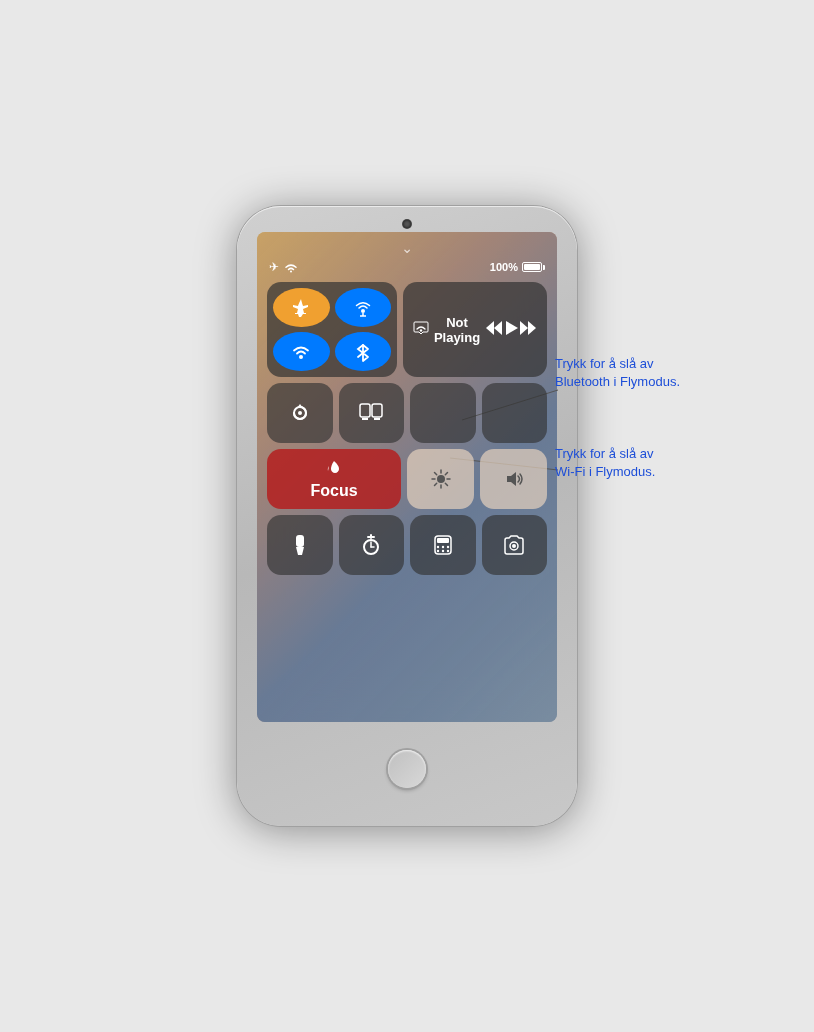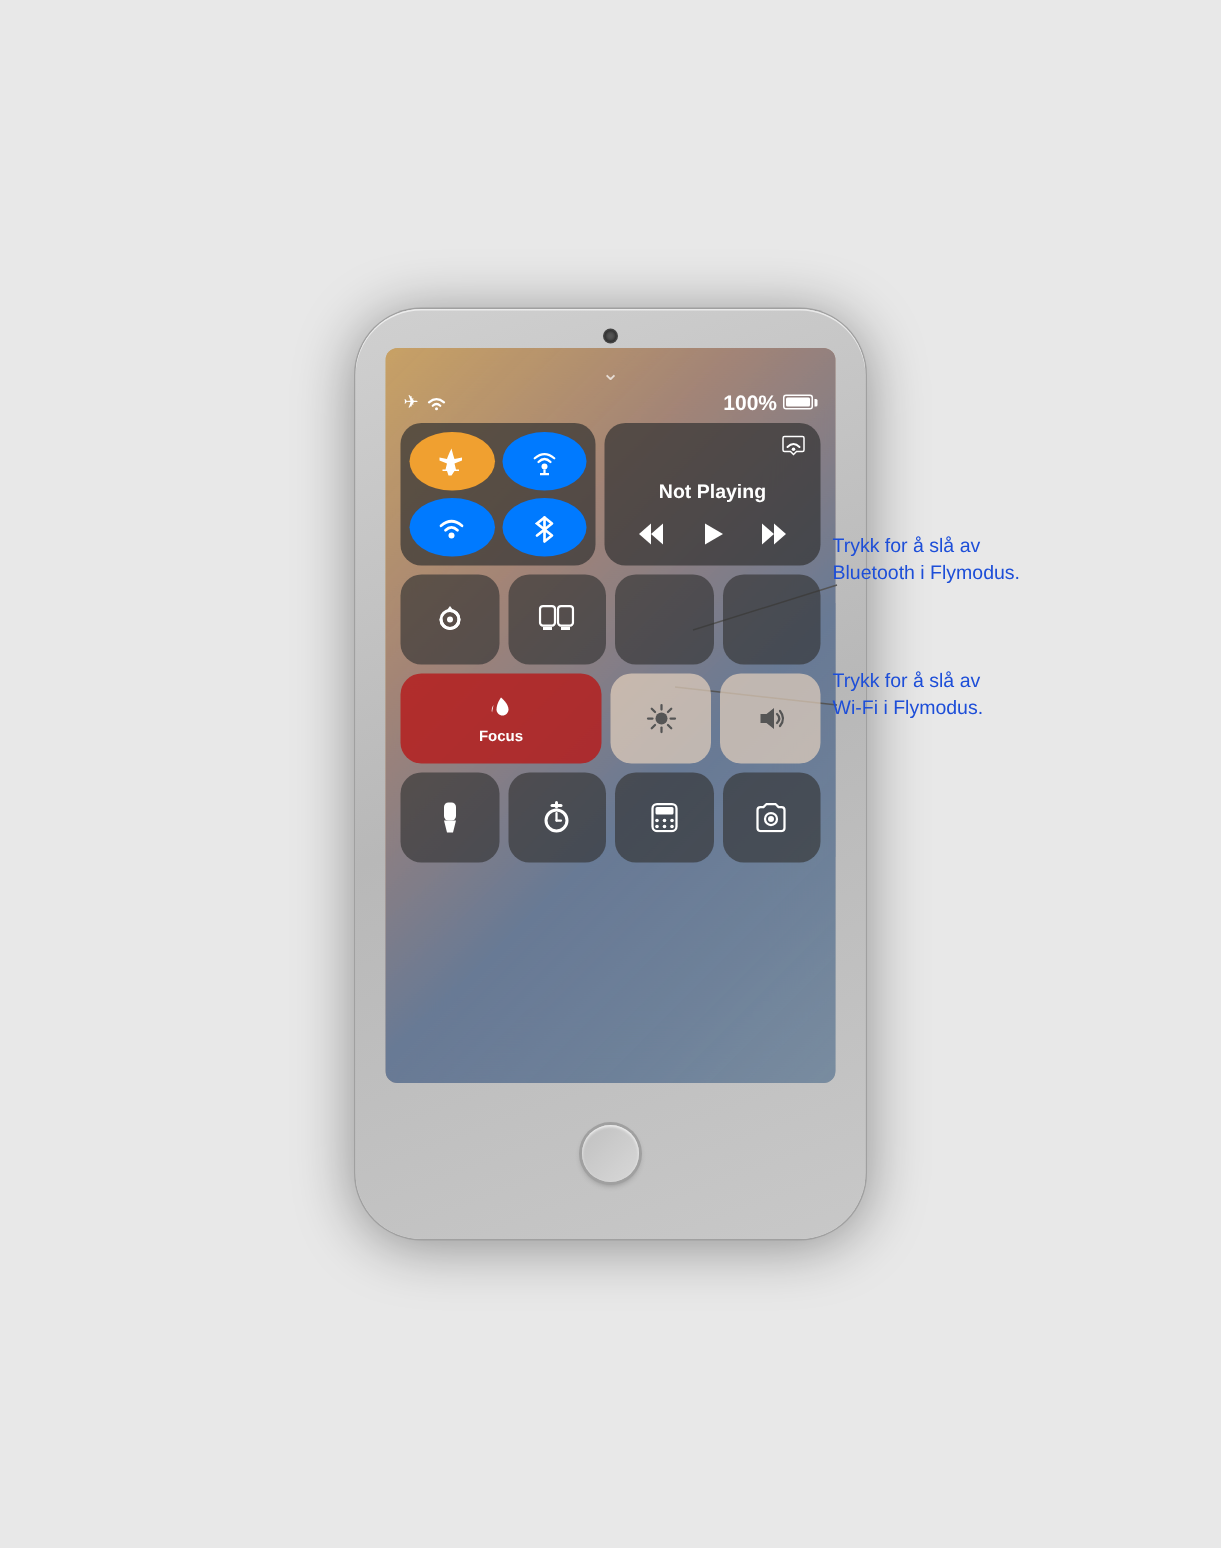--- a/index.html
+++ b/index.html
@@ -106,21 +106,21 @@
     }
     .status-icon {
       color: white;
       font-size: 12px;
     }
     .status-right {
       display: flex;
       align-items: center;
       gap: 4px;
       color: white;
-      font-size: 14px;
+      font-size: 11px;
       font-weight: 600;
     }
     .battery-icon {
       display: inline-flex;
       align-items: center;
     }
     .battery-body {
       width: 20px;
       height: 10px;
       border: 1.5px solid white;
@@ -190,21 +190,21 @@
     .ctrl-btn.active-blue {
       background: #007aff;
     }
 
     .now-playing-block {
       flex: 1;
       background: rgba(50,50,50,0.7);
       border-radius: 14px;
       padding: 8px 10px;
       display: flex;
-      flex-direction: column;
+      flex-direction: row;
       justify-content: space-between;
     }
     .np-top {
       display: flex;
       justify-content: space-between;
       align-items: center;
     }
     .np-label {
       color: rgba(255,255,255,0.6);
       font-size: 11px;
@@ -244,21 +244,21 @@
     }
     .ctrl-tile.wide {
       flex: 2;
     }
     .ctrl-tile.focus-red {
       background: rgba(180,30,30,0.85);
       flex-direction: column;
       gap: 2px;
     }
     .ctrl-tile.focus-red .focus-label {
-      font-size: 10px;
+      font-size: 16px;
       font-weight: 600;
     }
     .ctrl-tile.light-bg {
       background: rgba(230,210,190,0.7);
       color: #333;
     }
 
     
     .row-mid2 {
       display: flex;

